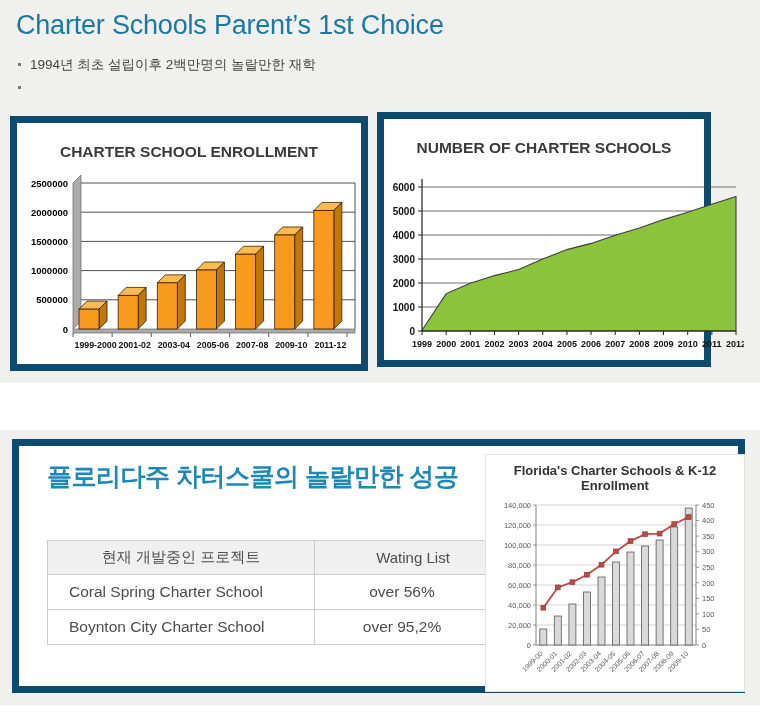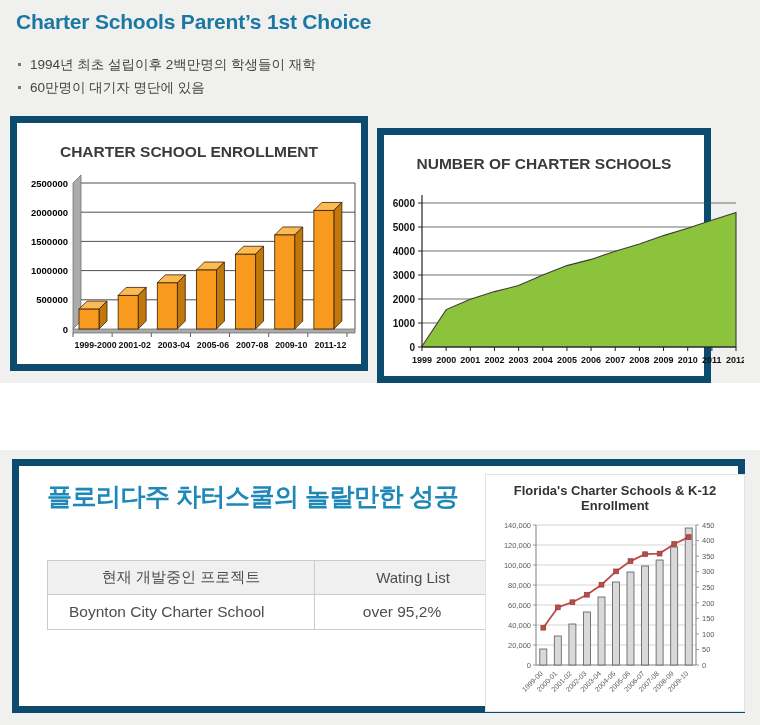--- a/index.html
+++ b/index.html
@@ -1,27 +1,27 @@
 <!DOCTYPE html>
 <html><head>
 <meta charset="utf-8">
 <style>
   html,body{margin:0;padding:0;background:#fff;}
   body{font-family:"Liberation Sans","DejaVu Sans",sans-serif;}
   .page{position:relative;width:760px;height:725px;background:#fff;overflow:hidden;}
   .section-top{position:absolute;top:0;left:0;width:760px;height:383px;background:#f0f0ee;}
   .gap-band{position:absolute;top:383px;left:0;width:760px;height:67px;background:#ffffff;}
-  .section-bottom{position:absolute;top:450px;left:0;width:760px;height:275px;background:#f0f0ee;}
-  h1.page-title{position:absolute;left:16px;top:10px;margin:0;font-size:21px;font-weight:bold;letter-spacing:-0.2px;}
+  .section-bottom{position:absolute;top:430px;left:0;width:760px;height:275px;background:#f0f0ee;}
+  h1.page-title{position:absolute;left:16px;top:10px;margin:0;font-size:27px;font-weight:normal;letter-spacing:-0.2px;}
   ul.bullets{position:absolute;left:18px;top:54px;list-style:none;margin:0;padding:0;}
   ul.bullets li{font-size:13.5px;color:#444;line-height:22.5px;white-space:nowrap;}
   .sq{display:inline-block;width:3px;height:3px;background:#777;margin-right:9px;vertical-align:3px;}
   .panel{position:absolute;background:#fff;border:7px solid #0c4a6e;box-sizing:border-box;}
   .panel-1{left:10px;top:116px;width:358px;height:255px;}
-  .panel-2{left:377px;top:128px;width:334px;height:255px;}
+  .panel-2{left:377px;top:112px;width:334px;height:255px;}
   .chart-title{text-align:center;margin-top:20px;font-size:15.5px;font-weight:bold;color:#3a3a3a;}
   #chart-enrollment{display:block;margin:10px auto 0;}
   #chart-schools{display:block;margin:14px auto 0;}
   .panel-3{left:12px;top:9px;width:733px;height:254px;}
   h2.florida-title{position:absolute;left:28px;top:14px;margin:0;font-size:25px;font-weight:bold;letter-spacing:-0.5px;}
   table.projects{position:absolute;left:28px;top:94px;border-collapse:collapse;background:#000000;}
   table.projects th, table.projects td{border:1px solid #cccccc;}
   table.projects th{background:#f0f0f0;height:31px;font-weight:normal;font-size:15px;color:#4d4d4d;text-align:center;}
   table.projects th.col-project{width:264px;}
   table.projects th.col-wait{width:150px;padding-left:23px;}
@@ -35,22 +35,22 @@
 </style>
 </head>
 <body>
 
 <div class="page">
 
   <div class="section-top">
     <h1 class="page-title" style="color: rgb(26, 120, 163);">Charter Schools Parent’s 1st Choice</h1>
 
     <ul class="bullets">
-      <li><span class="sq"></span><span>1994년 최초 설립이후 2백만명의 학생들이 재학</span></li>
-      <li><span class="sq"></span><span>60만명이 대기자 명단에 있음</span></li>
+      <li><span class="sq"></span><span>1994년 최초 설립이후 2백만명의 놀랄만한 재학</span></li>
+      <li><span class="sq"></span></li>
     </ul>
 
     <div class="panel panel-1">
       <div class="chart-title">CHARTER SCHOOL ENROLLMENT</div>
       <svg id="chart-enrollment" width="344" height="182">
           <text x="51" y="161.5" text-anchor="end" font-size="9.5" fill="#000" font-weight="700">0</text>
           <line x1="64" y1="128.8" x2="338" y2="128.8" stroke="#3c3c3c" stroke-width="0.9"></line>
           <text x="51" y="132.3" text-anchor="end" font-size="9.5" fill="#000" font-weight="700">500000</text>
           <line x1="64" y1="99.6" x2="338" y2="99.6" stroke="#3c3c3c" stroke-width="0.9"></line>
           <text x="51" y="103.1" text-anchor="end" font-size="9.5" fill="#000" font-weight="700">1000000</text>
@@ -167,20 +167,24 @@
       <h2 class="florida-title" style="color: rgb(30, 136, 185);">플로리다주 차터스쿨의 놀랄만한 성공</h2>
 
       <table class="projects">
         <thead>
           <tr>
             <th class="col-project">현재 개발중인 프로젝트</th>
             <th class="col-wait">Wating List</th>
           </tr>
         </thead>
         <tbody>
+          <tr>
+            <td class="name">Coral Spring Charter School</td>
+            <td class="wait">over 56%</td>
+          </tr>
           <tr>
             <td class="name">Boynton City Charter School</td>
             <td class="wait">over 95,2%</td>
           </tr>
         </tbody>
       </table>
 
       <div class="florida-chart">
         <div class="fl-title">Florida's Charter Schools &amp; K-12 Enrollment</div>
         <svg id="chart-florida" width="258" height="200">

